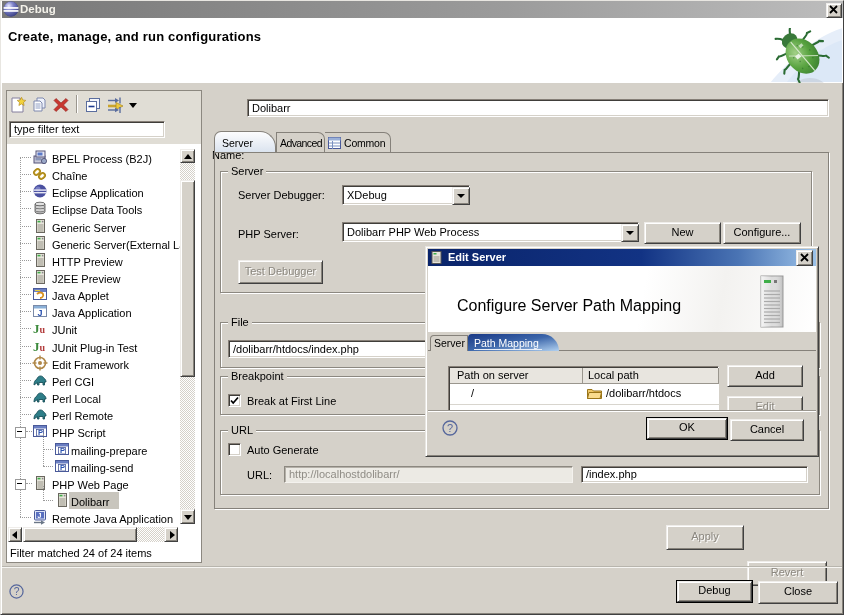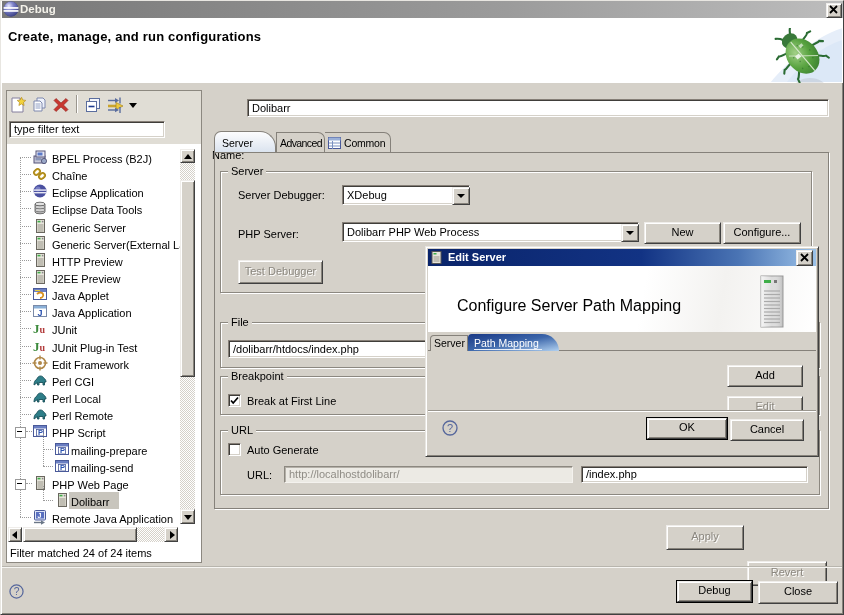--- a/index.html
+++ b/index.html
@@ -574,20 +574,35 @@
  <div class="abs" style="left:2px;top:87px;width:388px;height:17px;background:#d5d1c9;border-bottom:1px solid #85817a;box-sizing:border-box;">
   <div class="abs" style="left:2px;top:1px;width:38px;height:16px;background:#d5d1c9;border:1px solid #85817a;border-bottom:none;border-radius:4px 0 0 0;box-sizing:border-box;"></div>
   <div class="abs" style="left:6px;top:3px;font-size:10.5px;">Server</div>
   <div class="abs" style="left:40px;top:0px;width:91px;height:17px;background:linear-gradient(170deg,#1c3c88 5%,#3c66aa 50%,#b0d0f0 100%);border-radius:5px 22px 0 0;"></div>
   <div class="abs" style="left:46px;top:3px;color:#fff;font-size:10.5px;">Path Mapping</div>
   <div class="abs" style="left:46px;top:15px;width:68px;height:1px;background:#e8eef8;"></div>
  </div>
 
  <div class="abs" style="left:2px;top:104px;width:388px;height:59px;overflow:hidden;">
 
+  <div class="abs" style="left:20px;top:15px;width:271px;height:60px;background:#fff;border:1px solid;border-color:#867f77 #fff #fff #867f77;box-shadow:inset 1px 1px 0 #403e3a;box-sizing:border-box;">
+   <div class="abs" style="left:1px;top:1px;width:133px;height:16px;background:#e8e5df;border-right:1px solid #9a968e;border-bottom:1px solid #9a968e;box-sizing:border-box;">
+          <span style="position:absolute;left:7px;top:1px;">Path on server</span>
+        </div>
+   <div class="abs" style="left:134px;top:1px;width:136px;height:16px;background:#e8e5df;border-right:1px solid #9a968e;border-bottom:1px solid #9a968e;box-sizing:border-box;">
+          <span style="position:absolute;left:5px;top:1px;">Local path</span>
+        </div>
+   <div class="abs" style="left:22px;top:20px;">/</div>
+   <svg class="abs" style="left:138px;top:20px" width="15" height="12" viewBox="0 0 15 12">
+    <path d="M0.5 2.5 L5 2.5 L6.5 4 L14.5 4 L14.5 11.5 L0.5 11.5 Z" fill="#f0c868" stroke="#9a7518"></path>
+    <path d="M2 5.5 L14.5 5.5 L13 11.5 L0.5 11.5 Z" fill="#fadc8e" stroke="#9a7518"></path>
+   </svg>
+   <div class="abs" style="left:157px;top:20px;">/dolibarr/htdocs</div>
+   <div class="abs" style="left:1px;top:37px;width:270px;height:1px;background:#d8d5ce;"></div>
+  </div>
 
   <div class="btn" style="left:299px;top:14px;width:74px;height:20px;">
         <span class="lbl" style="top:3px">Add</span>
       </div>
   <div class="btn" style="left:299px;top:45px;width:74px;height:20px;">
         <span class="lbl dis" style="top:3px">Edit</span>
       </div>
  </div>
 
  <div class="abs" style="left:2px;top:163px;width:388px;height:1px;background:#9a968e;"></div>

